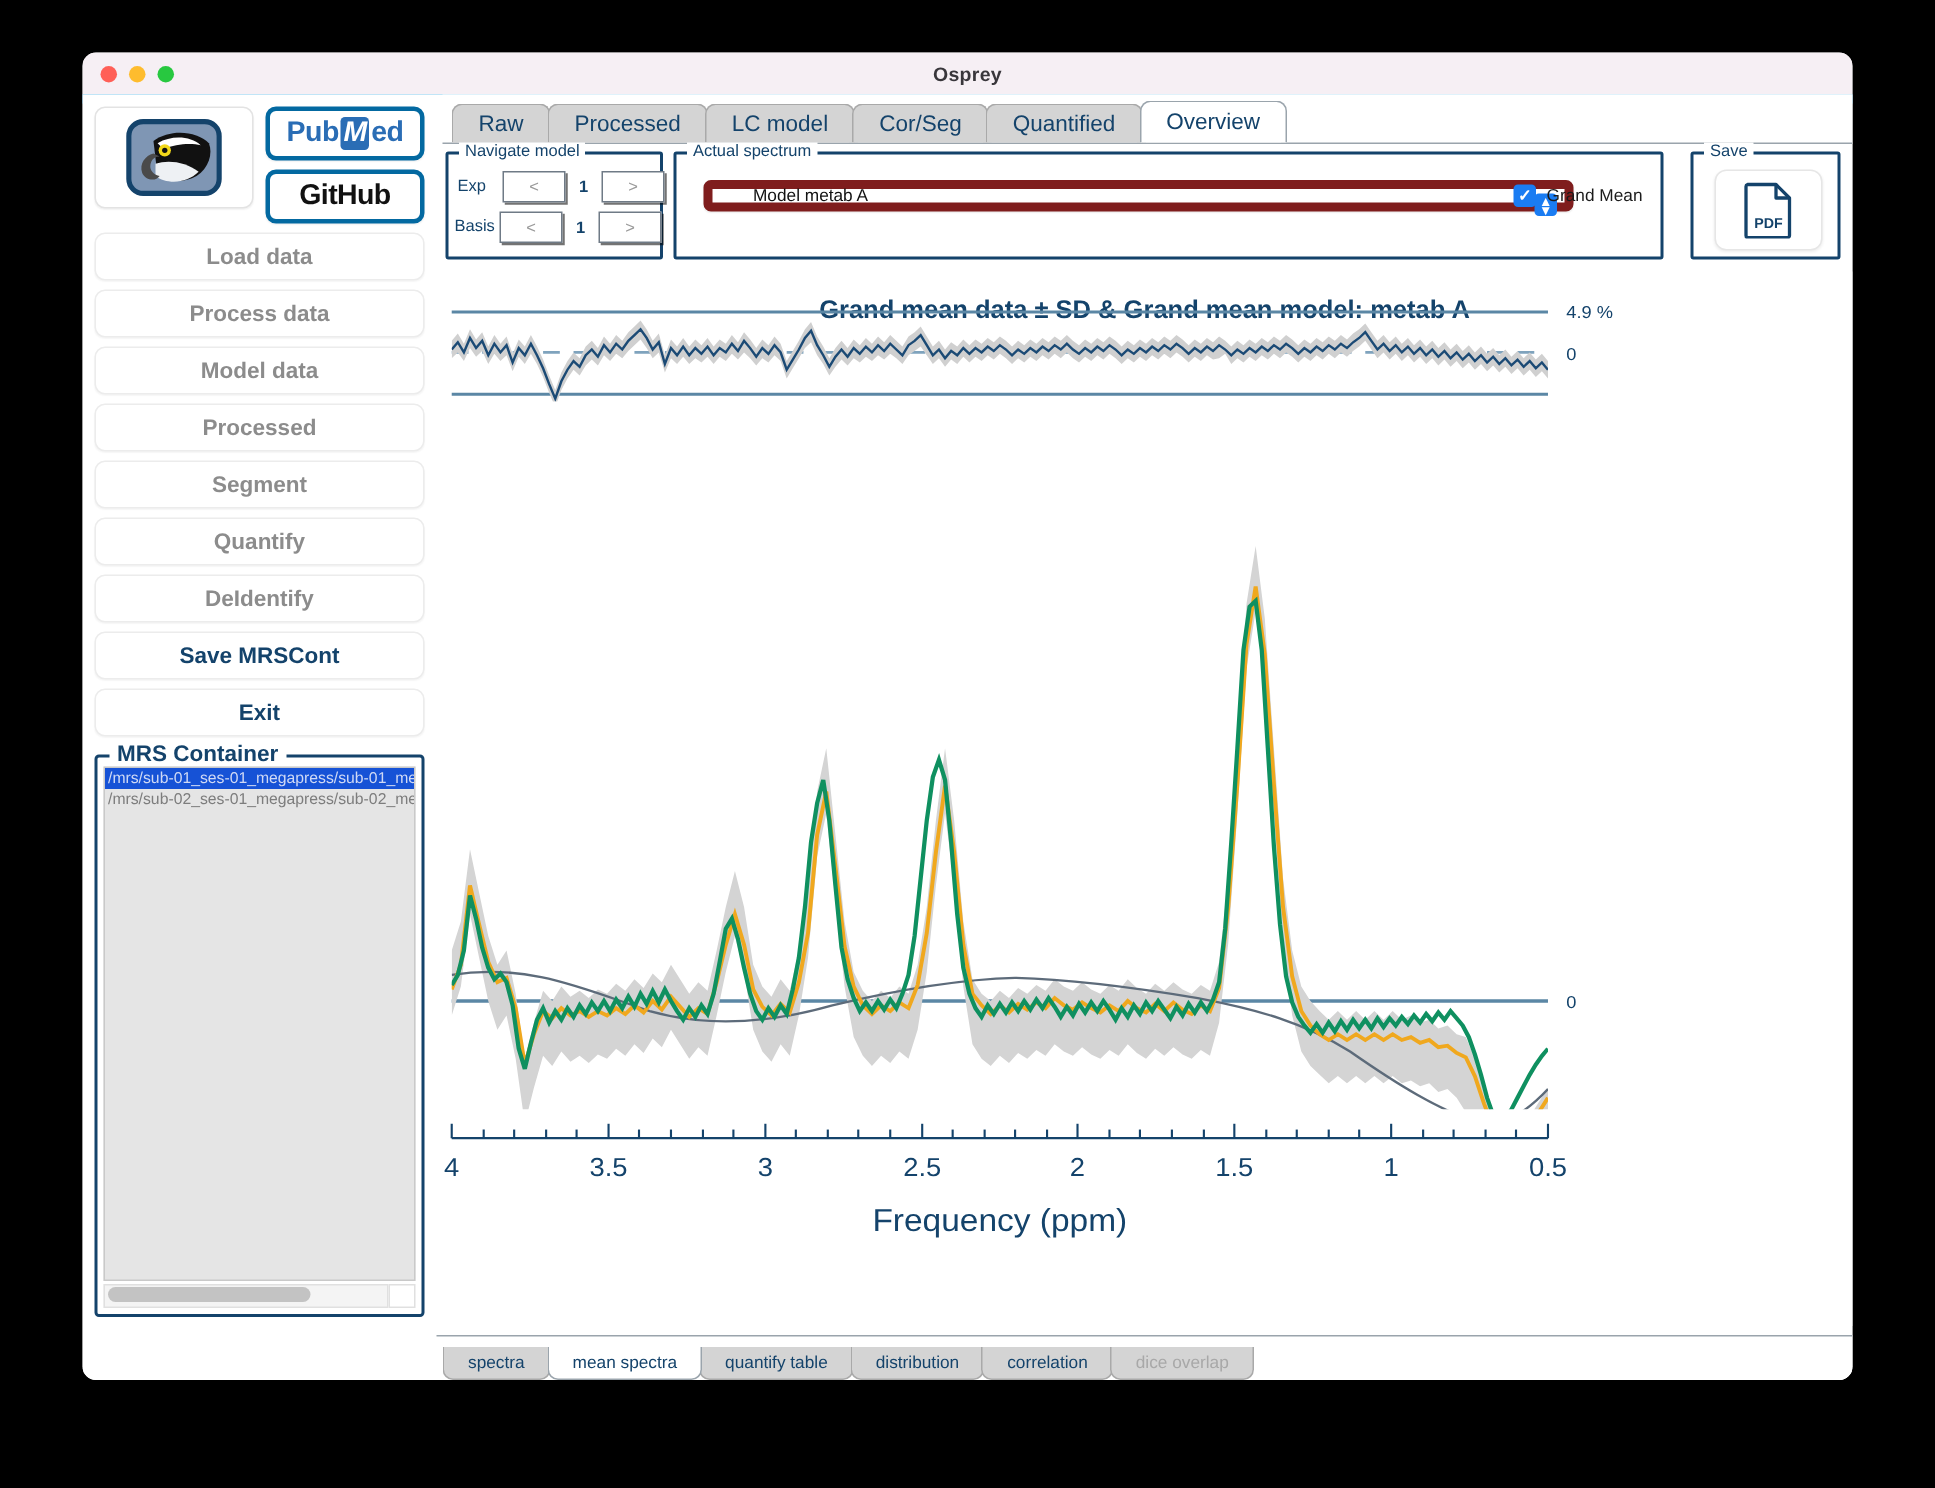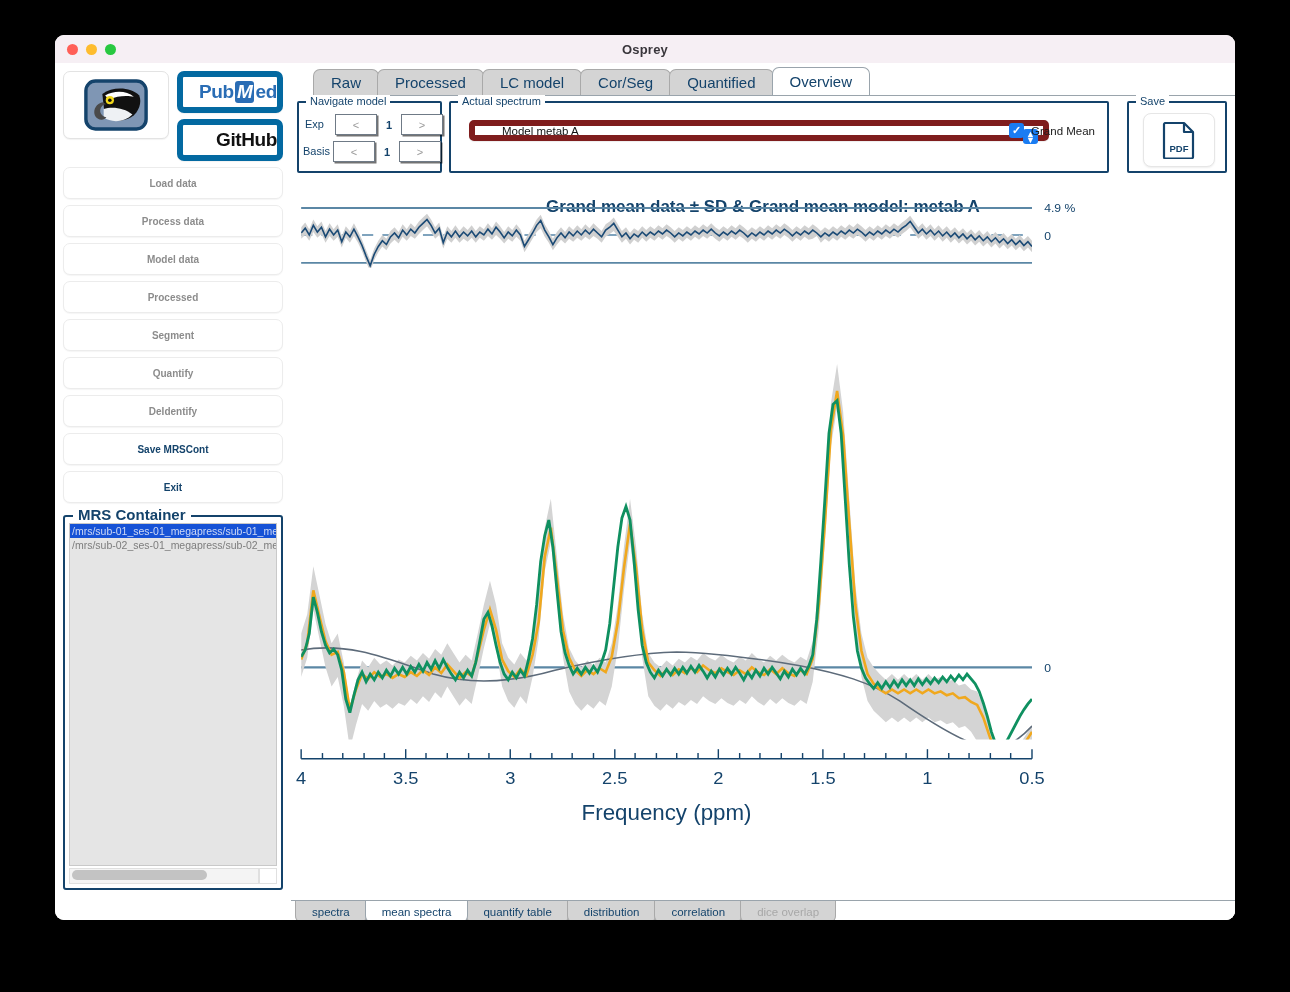--- a/index.html
+++ b/index.html
@@ -25,32 +25,32 @@
   .body{position:absolute;left:0;top:28px;right:0;bottom:0;background:#fff;display:flex;}
 
   
   .sidebar{width:236px;flex:0 0 236px;padding:8px 8px 0 8px;box-sizing:border-box;}
   .logo-row{display:flex;gap:8px;}
   .logo-box{width:104px;height:66px;border:1px solid #e3e3e3;border-radius:7px;
             background:#fff;display:flex;align-items:center;justify-content:center;
             box-shadow:0 1px 1px rgba(0,0,0,.05);}
   .osprey-mark{width:70px;height:52px;}
   .stacked{display:flex;flex-direction:column;gap:6px;flex:1;}
-  .linkbtn{height:30px;border:6px solid #0369a1;border-radius:7px;background:#fff;
-           display:flex;align-items:center;justify-content:flex-end;
+  .linkbtn{height:30px;border:3px solid #0369a1;border-radius:7px;background:#fff;
+           display:flex;align-items:center;justify-content:center;
            box-shadow:0 1px 1px rgba(0,0,0,.05);}
   .pubmed{font-size:19px;font-weight:bold;color:#2a6db5;letter-spacing:-.3px;
           display:flex;align-items:center;}
   .pm-blue{color:#2a6db5;}
   .pm-box{background:#2a6db5;color:#fff;border-radius:3px;padding:0 2px;margin:0 1px;
           font-style:italic;}
   .github{font-size:19px;font-weight:bold;color:#111;letter-spacing:-.4px;}
 
   .navbtn{margin-top:6px;height:30px;border:1px solid #ececec;border-radius:7px;background:#fff;
-          display:flex;align-items:center;justify-content:center;font-size:10px;
+          display:flex;align-items:center;justify-content:center;font-size:15px;
           font-weight:bold;color:#8c8c8c;box-shadow:0 1px 1px rgba(0,0,0,.04);}
   .navbtn.active{color:#14436b;}
 
   .container-group{margin-top:12px;position:relative;border:2px solid #14436b;
                    border-radius:3px;height:375px;padding:2px;box-sizing:border-box;
                    background:#fff;}
   .cg-title{position:absolute;top:-11px;left:8px;background:#fff;padding:0 5px;
             font-size:15px;font-weight:bold;color:#14436b;}
   .listbox{position:absolute;left:4px;top:6px;right:4px;bottom:22px;border:1px solid #c9c9c9;
            background:#e5e5e5;overflow:hidden;}
@@ -59,21 +59,21 @@
   .list-item.sel{background:#1652d6;color:#cfd9f5;}
   .hscroll{position:absolute;left:4px;right:22px;bottom:4px;height:14px;background:#f4f4f4;
            border:1px solid #e0e0e0;}
   .hthumb{height:10px;margin:1px 0 0 2px;width:72%;background:#c3c3c3;border-radius:6px;}
   .vscroll-corner{position:absolute;right:4px;bottom:4px;width:16px;height:14px;background:#fff;
                   border:1px solid #e0e0e0;}
 
   
   .rightpane{flex:1;position:relative;}
 
-  .tabstrip{position:absolute;left:16px;top:0;right:0;height:33px;background:#fff;
+  .tabstrip{position:absolute;left:4px;top:0;right:0;height:33px;background:#fff;
             border-bottom:1px solid #9aa4ac;display:flex;align-items:flex-end;padding-left:6px;
             box-sizing:border-box;}
   .tab{position:relative;height:26px;background:#d4d4d4;border:1px solid #a9a9a9;
        border-bottom:none;border-radius:7px 7px 0 0;display:flex;align-items:center;
        justify-content:center;padding:0 17px;font-size:15px;color:#14436b;margin-right:-2px;
        box-sizing:border-box;}
   .tab.active{background:#fff;border-color:#9aa4ac;z-index:5;height:28px;color:#14436b;}
 
   .panels{position:absolute;left:6px;top:38px;right:8px;height:72px;}
   .group{position:absolute;border:2px solid #14436b;border-radius:2px;box-sizing:border-box;background:#fff;}
@@ -105,22 +105,22 @@
           border:1px solid #e6e6e6;border-radius:8px;display:flex;align-items:center;
           justify-content:center;box-shadow:0 1px 2px rgba(0,0,0,.07);}
 
   
   .plotarea{position:absolute;left:0;top:118px;right:0;bottom:36px;background:#fff;}
   .plot-title{position:absolute;top:16px;left:0;right:0;text-align:center;font-size:17px;
               font-weight:bold;color:#14436b;}
   .svg-holder{position:absolute;left:0;top:0;right:0;bottom:0;}
 
   
-  .bottomtabs{position:absolute;left:0;bottom:0;right:0;height:20px;display:flex;
-              align-items:flex-start;padding-left:4px;box-sizing:border-box;background:#fff;
+  .bottomtabs{position:absolute;left:0;bottom:0;right:0;height:30px;display:flex;
+              align-items:flex-end;padding-left:4px;box-sizing:border-box;background:#fff;
               border-top:1px solid #9aa4ac;}
   .btab{height:22px;background:#d4d4d4;border:1px solid #a9a9a9;border-top:none;
         border-radius:0 0 7px 7px;display:flex;align-items:center;justify-content:center;
         padding:0 16px;font-size:11.5px;color:#14436b;margin-right:-2px;box-sizing:border-box;}
   .btab.active{background:#fff;border-color:#9aa4ac;color:#14436b;z-index:4;}
   .btab.disabled{color:#a8a8a8;}
 </style>
 </head>
 <body>
 

